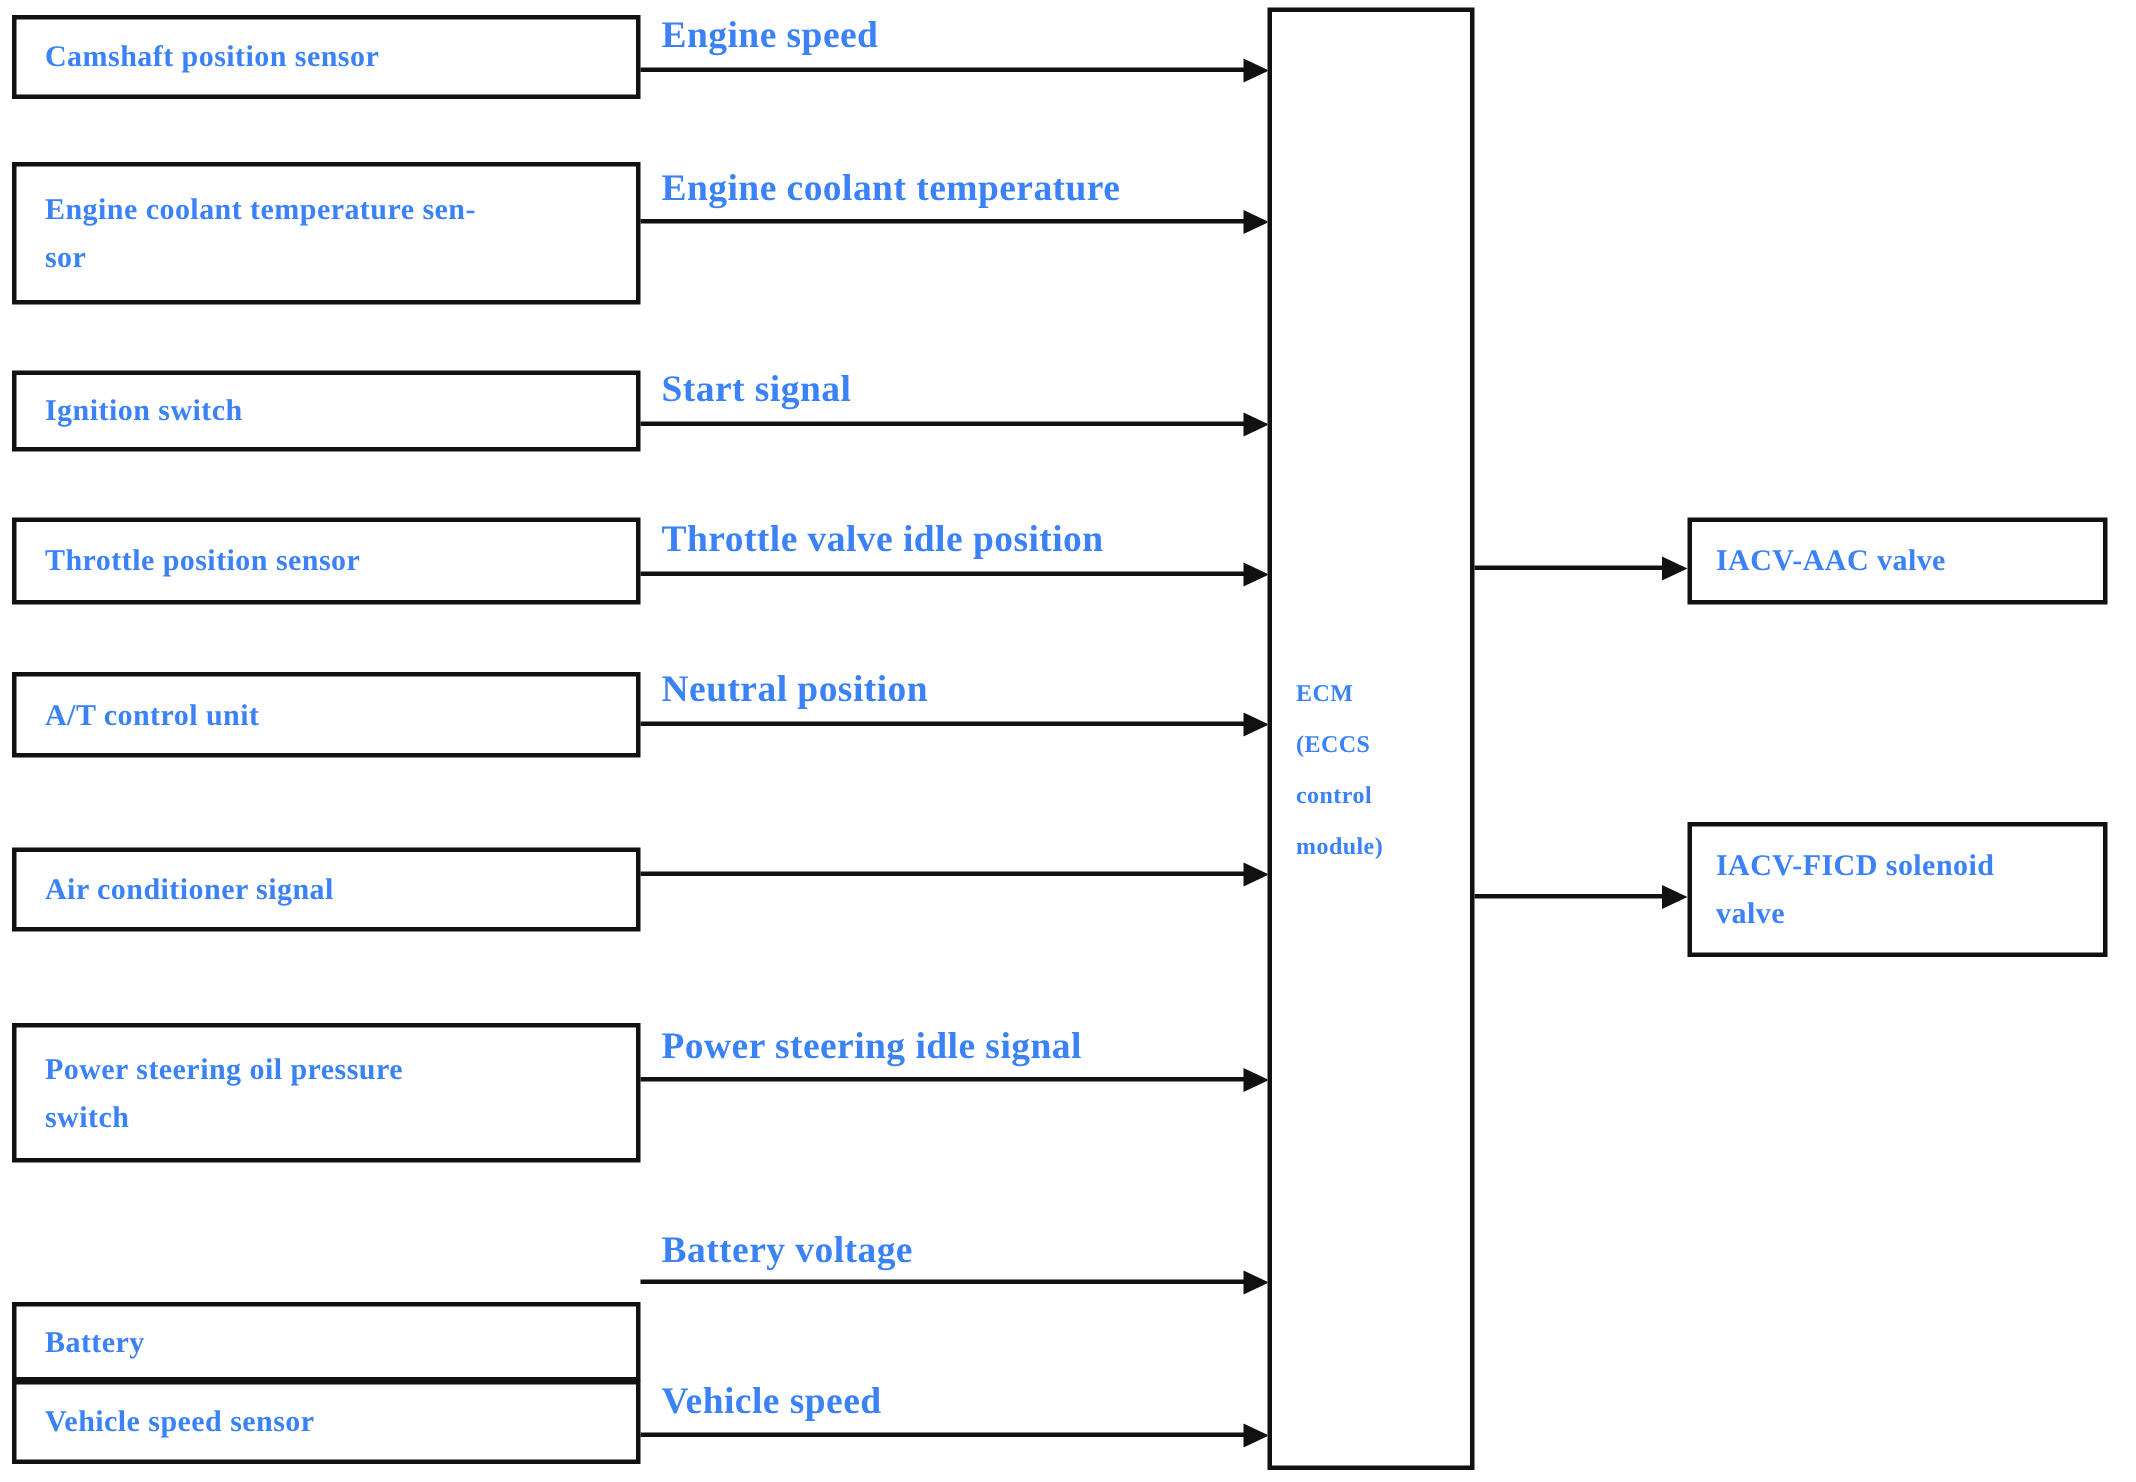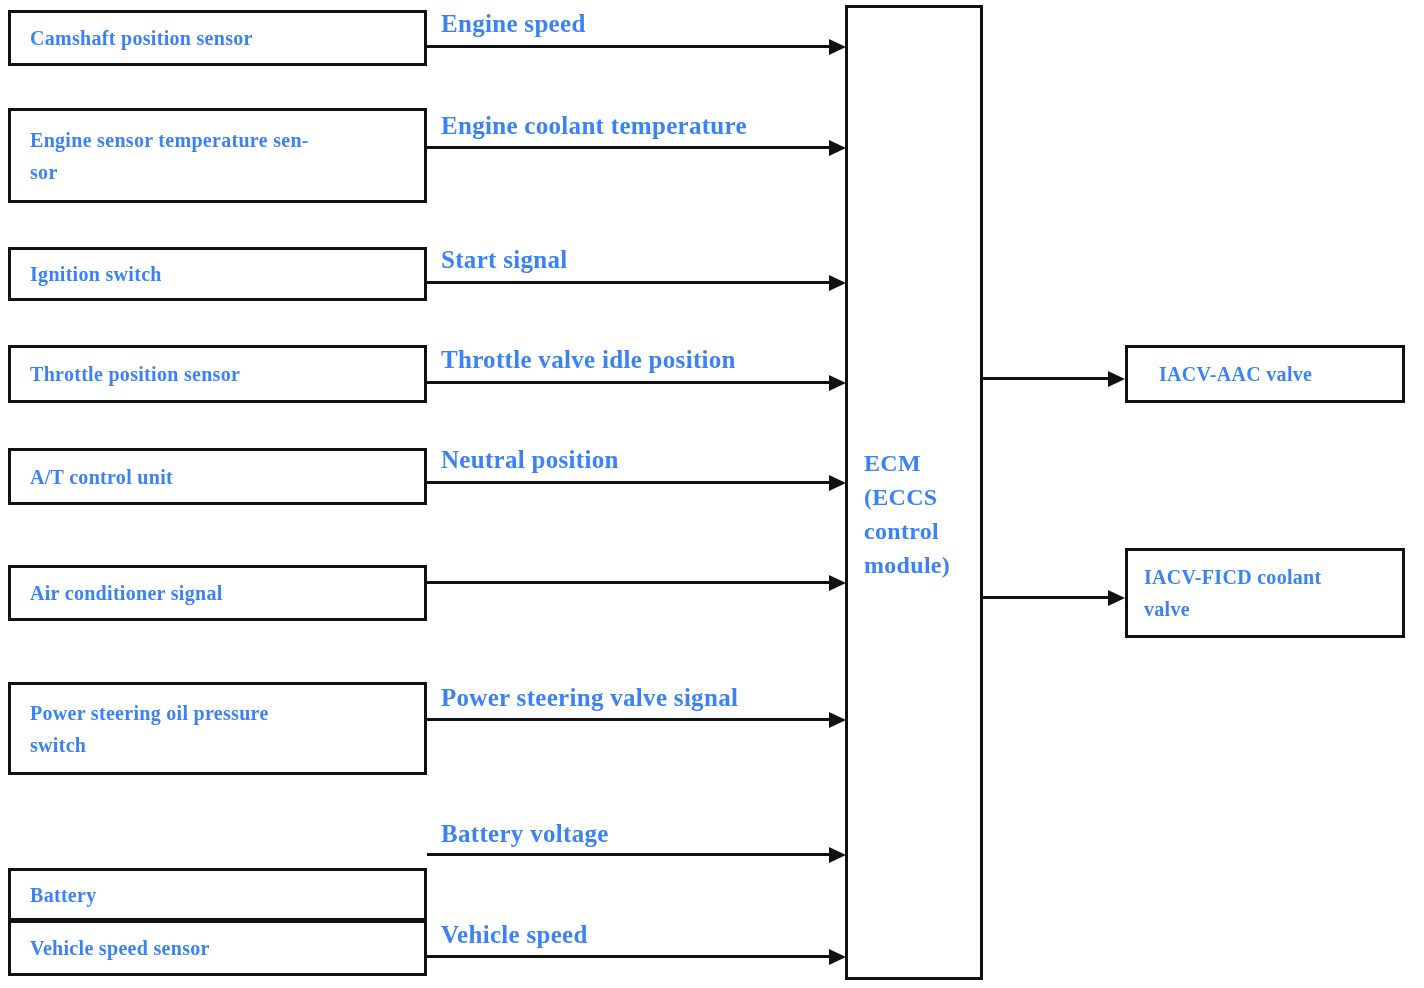--- a/index.html
+++ b/index.html
@@ -29,21 +29,21 @@
   .ecm-box {
     position: absolute;
     box-sizing: border-box;
     border: 3px solid #111111;
     background: #ffffff;
   }
   .ecm-text {
     position: absolute;
     left: 16px;
     top: 438px;
-    font-size: 24px;
+    font-size: 16px;
     font-weight: bold;
     letter-spacing: 0.3px;
     line-height: 34px;
     white-space: pre-line;
   }
   .sig-label {
     position: absolute;
     font-size: 25px;
     font-weight: bold;
     letter-spacing: 0.3px;
@@ -71,21 +71,21 @@
   <div class="box" style="left:8px; top:10px; width:419px; height:56px;">
     <span>Camshaft position sensor</span>
   </div>
   <div class="sig-label" style="left:441px; top:10px;">Engine speed</div>
   <div>
     <div class="hline" style="left:427px; top:45px; width:405px;"></div>
     <div class="ahead" style="left:829px; top:39px;"></div>
   </div>
 
   <div class="box" style="left:8px; top:108px; width:419px; height:95px;">
-    <span>Engine sensor temperature sen-
+    <span>Engine coolant temperature sen-
 sor</span>
   </div>
   <div class="sig-label" style="left:441px; top:112px;">Engine coolant temperature</div>
   <div>
     <div class="hline" style="left:427px; top:146px; width:405px;"></div>
     <div class="ahead" style="left:829px; top:140px;"></div>
   </div>
 
   <div class="box" style="left:8px; top:247px; width:419px; height:54px;">
     <span>Ignition switch</span>
@@ -119,21 +119,21 @@
   </div>
   <div>
     <div class="hline" style="left:427px; top:581px; width:405px;"></div>
     <div class="ahead" style="left:829px; top:575px;"></div>
   </div>
 
   <div class="box" style="left:8px; top:682px; width:419px; height:93px;">
     <span>Power steering oil pressure
 switch</span>
   </div>
-  <div class="sig-label" style="left:441px; top:684px;">Power steering valve signal</div>
+  <div class="sig-label" style="left:441px; top:684px;">Power steering idle signal</div>
   <div>
     <div class="hline" style="left:427px; top:718px; width:405px;"></div>
     <div class="ahead" style="left:829px; top:712px;"></div>
   </div>
 
   <div class="box" style="left:8px; top:820px; width:419px; height:53px;margin-top:48px;">
     <span>Battery</span>
   </div>
   <div class="sig-label" style="left:441px; top:820px;">Battery voltage</div>
   <div>
@@ -154,26 +154,26 @@
     <div class="ecm-text">ECM
 (ECCS
 control
 module)</div>
   </div>
 
   <div>
     <div class="hline" style="left:983px; top:377px; width:127px;"></div>
     <div class="ahead" style="left:1108px; top:371px;"></div>
   </div>
-  <div class="box" style="left:1125px; top:345px; width:280px; height:58px; padding:0 31px;">
+  <div class="box" style="left:1125px; top:345px; width:280px; height:58px; padding:0 16px;">
     <span>IACV-AAC valve</span>
   </div>
 
   <div>
     <div class="hline" style="left:983px; top:596px; width:127px;"></div>
     <div class="ahead" style="left:1108px; top:590px;"></div>
   </div>
   <div class="box" style="left:1125px; top:548px; width:280px; height:90px; padding:0 16px;">
-    <span>IACV-FICD coolant
+    <span>IACV-FICD solenoid
 valve</span>
   </div>
 
 </div>
 
 </body></html>

